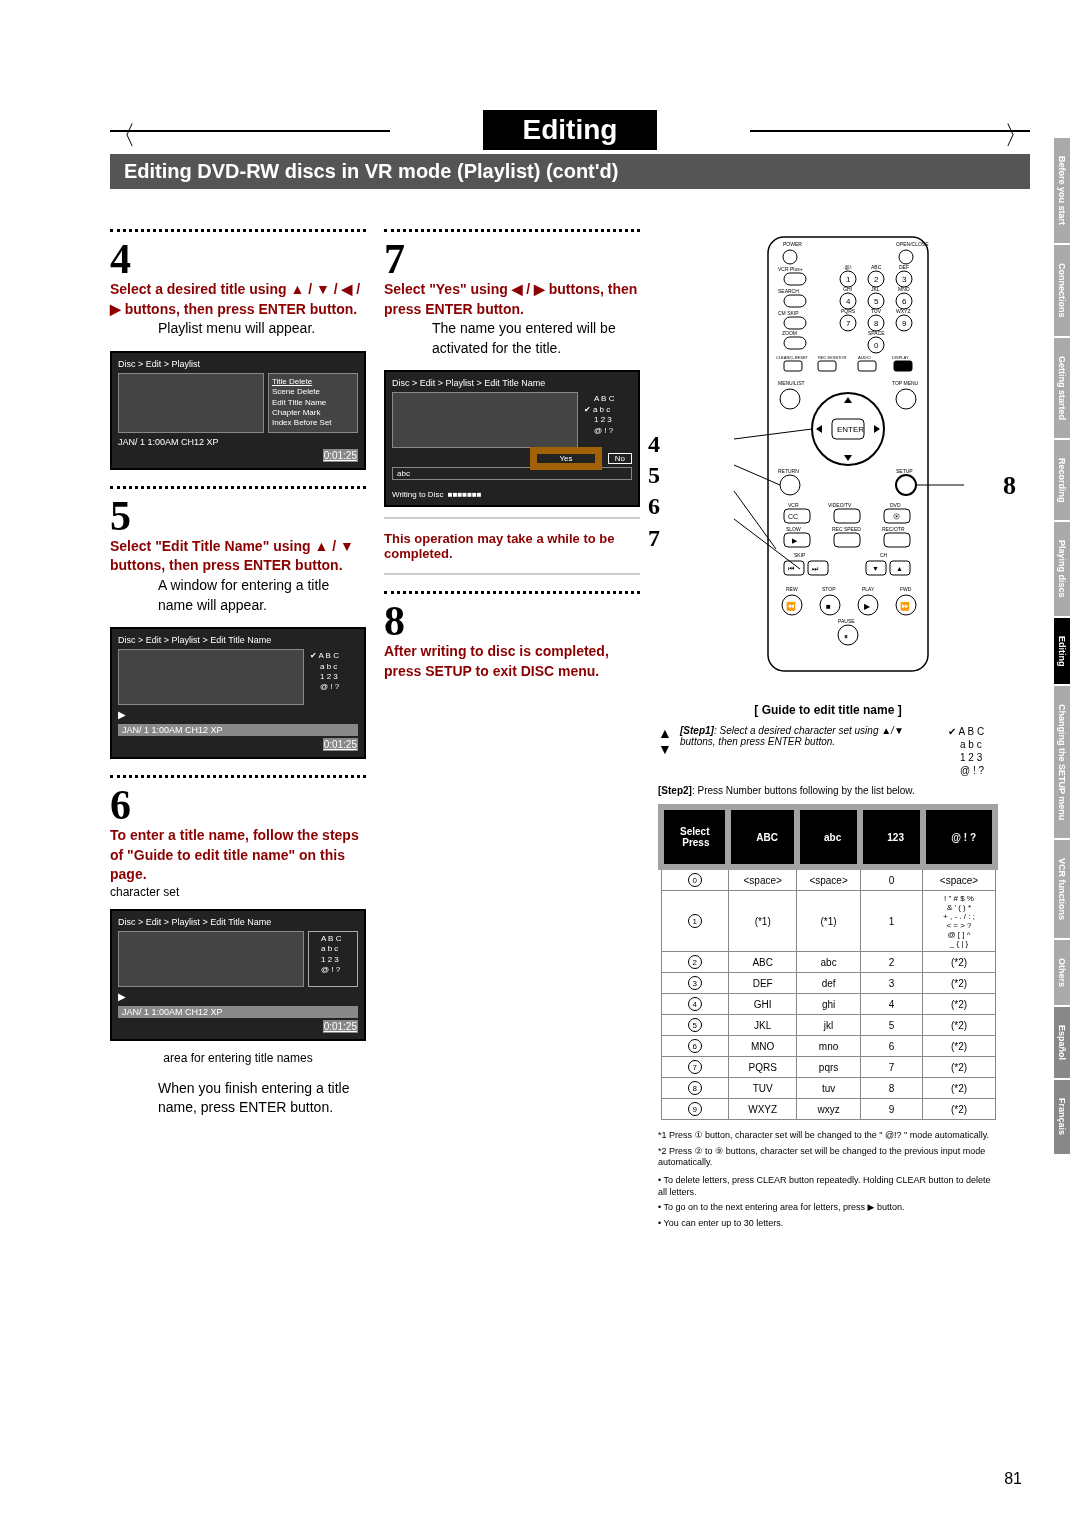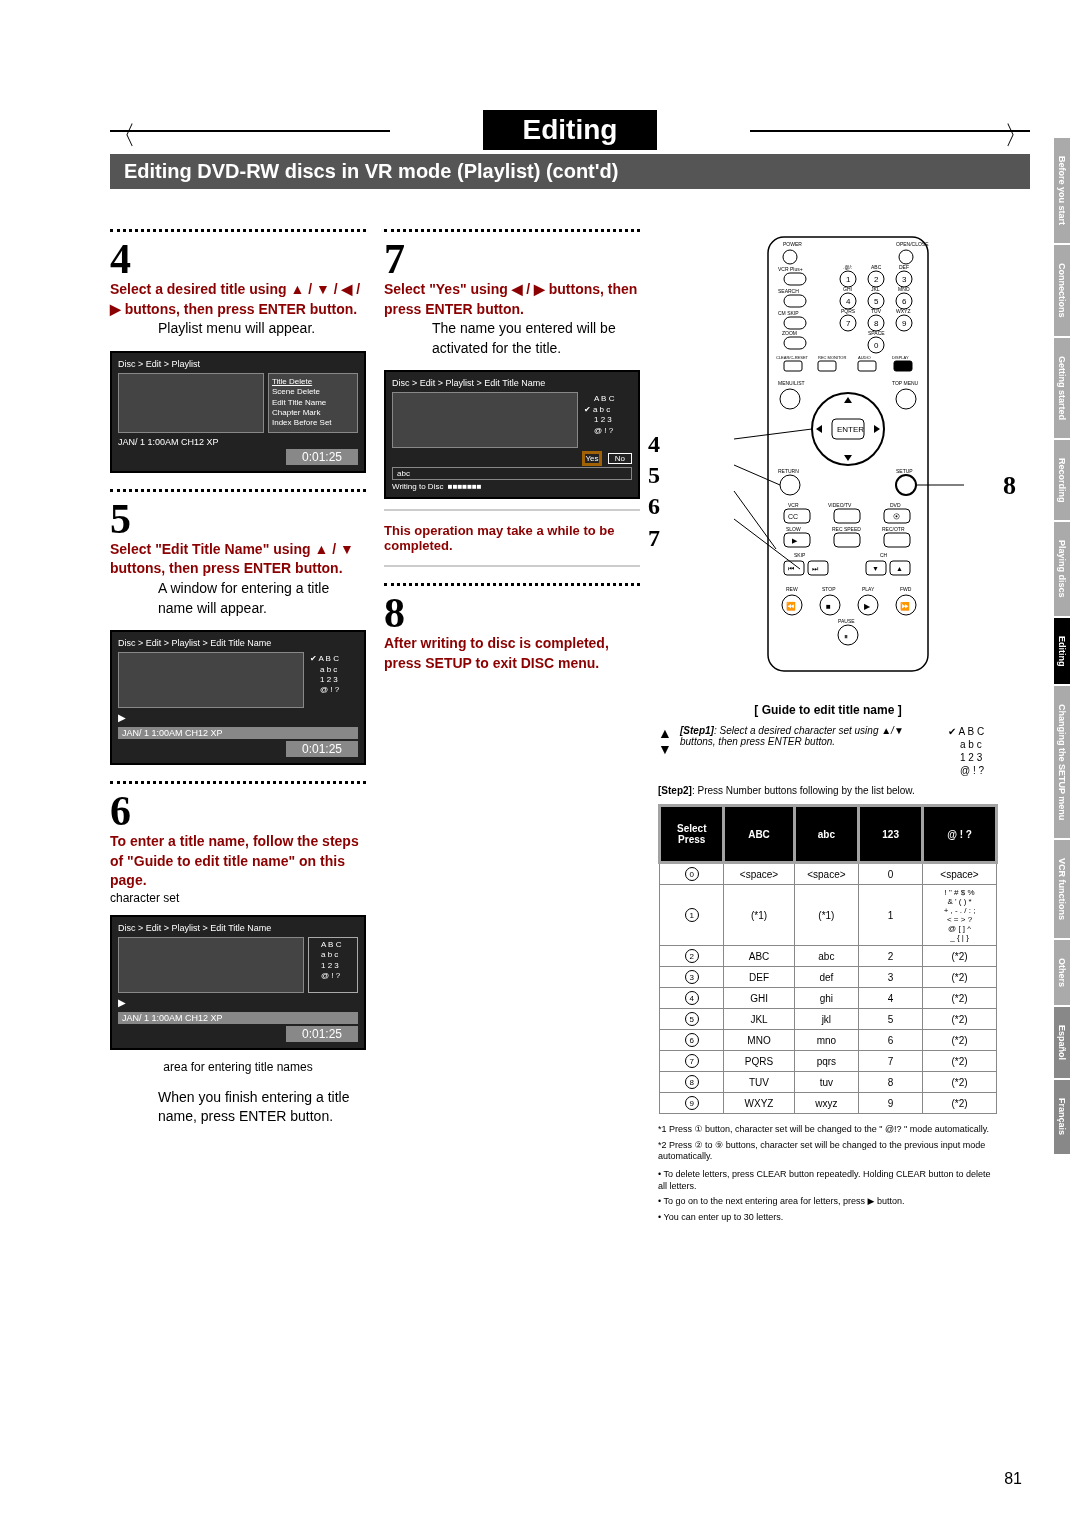--- a/index.html
+++ b/index.html
@@ -24,42 +24,42 @@
     .dots { border-top: 3px dotted #000; margin-bottom: 6px; }
     .step-num { font-family: Georgia, serif; font-size: 42px; font-weight: bold; line-height: 1; }
     .step-head { font-weight: bold; font-size: 14px; color: #8b0000; line-height: 1.4; }
     .step-body { font-size: 14px; line-height: 1.4; margin-bottom: 12px; margin-left: 48px; }
     
     .screenshot { border: 2px solid #000; background: #222; color: #fff; font-size: 10px; padding: 6px; margin: 10px 0; position: relative; }
     .screenshot .crumb { font-size: 9px; margin-bottom: 4px; }
     .screenshot .panel { background: #444; border: 1px solid #888; padding: 3px; font-size: 9px; min-height: 56px; }
     .screenshot .btnrow { text-align: right; font-size: 8px; margin-top: 6px; }
     .screenshot .statusbar { font-size: 9px; margin-top: 4px; display: flex; justify-content: space-between; }
-    .screenshot .timebox { background: #888; padding: 1px 16px; text-align: right; font-size: 12px; float: right; margin-top: 2px; }
+    .screenshot .timebox { background: #888; padding: 1px 1px; text-align: right; font-size: 10px; float: right; margin-top: 2px; text-decoration: underline; }
     .screenshot .menu-items { font-size: 8px; line-height: 1.3; }
     .menu-items .sel { text-decoration: underline; }
 
     .note-box { color: #8b0000; font-weight: bold; font-size: 13px; padding: 12px 0; text-align: left; border-top: 2px solid #ccc; border-bottom: 2px solid #ccc; }
     
     .caption { font-size: 12px; text-align: center; margin-top: 4px; }
     .char-set-label { font-size: 12px; text-align: left; }
     
     .remote-area { margin-bottom: 24px; position: relative; height: 450px; }
     .remote-svg { position: absolute; right: 30px; top: 0; }
     .remote-labels { position: absolute; left: -10px; top: 200px; font-size: 24px; font-weight: bold; font-family: Georgia, serif; line-height: 1.3; }
     .remote-eight { position: absolute; right: -18px; top: 242px; font-size: 26px; font-weight: bold; font-family: Georgia, serif; }
 
     .guide-title { text-align: center; font-weight: bold; font-size: 12px; margin-bottom: 8px; }
     .guide-step { font-size: 10px; margin-bottom: 8px; }
     .guide-step b { font-weight: bold; }
     .modes { font-size: 10px; line-height: 1.3; }
     .modes .check::before { content: '✔ '; }
     
     .char-table { width: 100%; border-collapse: collapse; font-size: 10px; }
-    .char-table th { background: #000; color: #fff; padding: 16px; border: 3px solid #a3a3a3; font-size: 10px; }
+    .char-table th { background: #000; color: #fff; padding: 16px; border: 6px solid #a3a3a3; font-size: 10px; text-align: right; }
     .char-table td { border: 1px solid #888; padding: 3px 4px; text-align: center; }
     .char-table .keycol { width: 28px; }
     .char-table .keycircle { display: inline-block; width: 14px; height: 14px; border: 1px solid #000; border-radius: 50%; font-size: 8px; line-height: 14px; text-align: center; }
     
     .footnotes { font-size: 9px; margin-top: 10px; line-height: 1.3; }
     .footnotes p { margin-bottom: 4px; }
     .bullet { margin-top: 6px; }
     
     .side-tabs { position: absolute; right: 10px; top: 138px; display: flex; flex-direction: column; }
     .tab { background: #aaa; color: #fff; font-size: 9px; writing-mode: vertical-rl; padding: 18px 3px; margin-bottom: 2px; text-align: center; font-weight: bold; border-radius: 0; }
@@ -169,25 +169,25 @@
         <div style="display:flex;gap:4px;">
           <div class="panel" style="flex:1;"></div>
           <div class="menu-items" style="width:50px;padding:2px;">
             <div style="padding-left:10px;">A B C</div>
             <div>✔ <span>a b c</span></div>
             <div style="padding-left:10px;">1 2 3</div>
             <div style="padding-left:10px;">@ ! ?</div>
           </div>
         </div>
         <div class="btnrow">
-          <span style="border:3px solid #a16207;padding:0 0;">Yes</span>
+          <span style="border:7px solid #a16207;padding:0 22px;">Yes</span>
           <span style="border:1px solid #fff;padding:0 6px;margin-left:4px;">No</span>
         </div>
         <div style="border:1px solid #888;padding:1px 4px;margin-top:4px;font-size:8px;">abc</div>
-        <div style="font-size:8px;margin-top:2px;"><span>Writing to Disc</span> &nbsp;■■■■■■■</div>
+        <div style="font-size:8px;margin-top:10px;"><span>Writing to Disc</span> &nbsp;■■■■■■■</div>
       </div>
 
       <div class="note-box">This operation may take a while to be completed.</div>
 
       <div class="dots" style="margin-top:16px;"></div>
       <div class="step-num">8</div>
       <div class="step-head">After writing to disc is completed, press SETUP to exit DISC menu.</div>
     </div>
 
     <div class="col-right">

